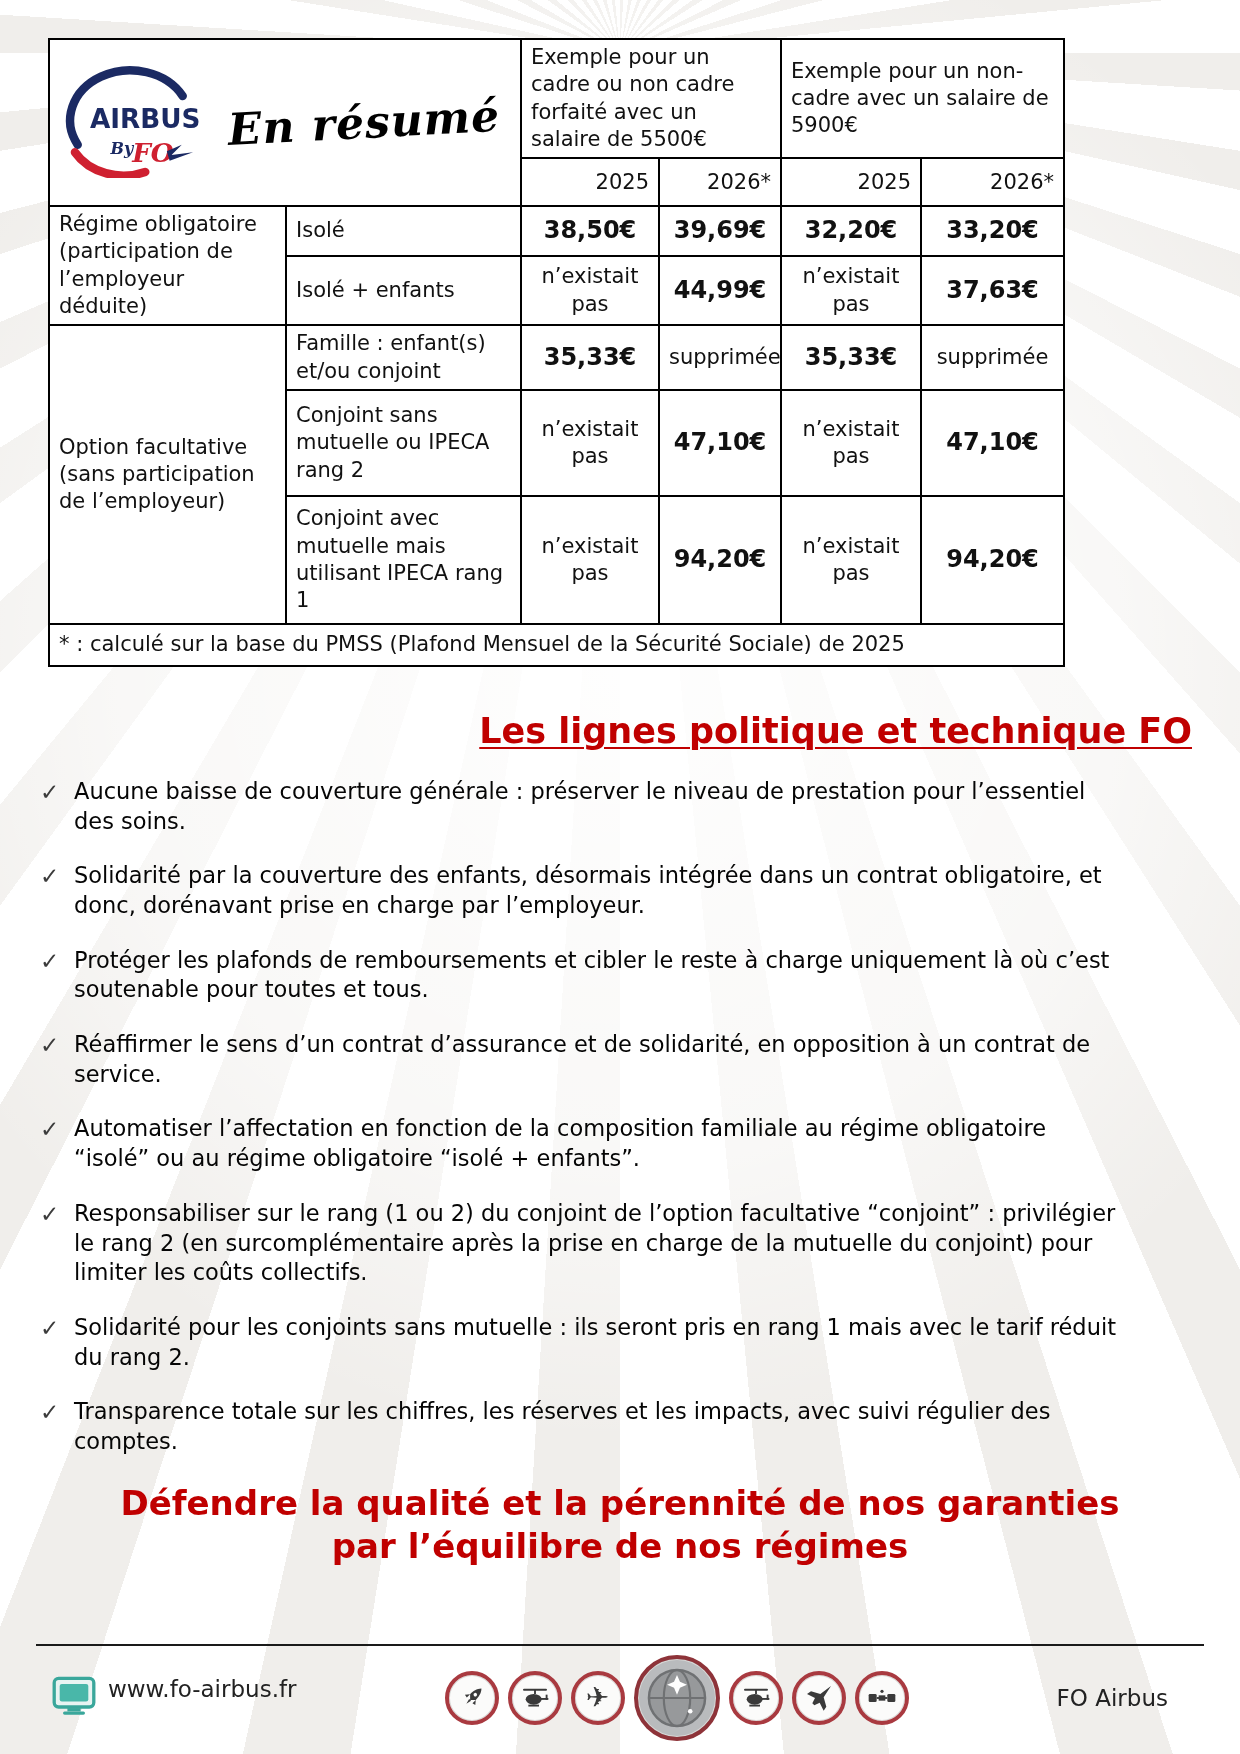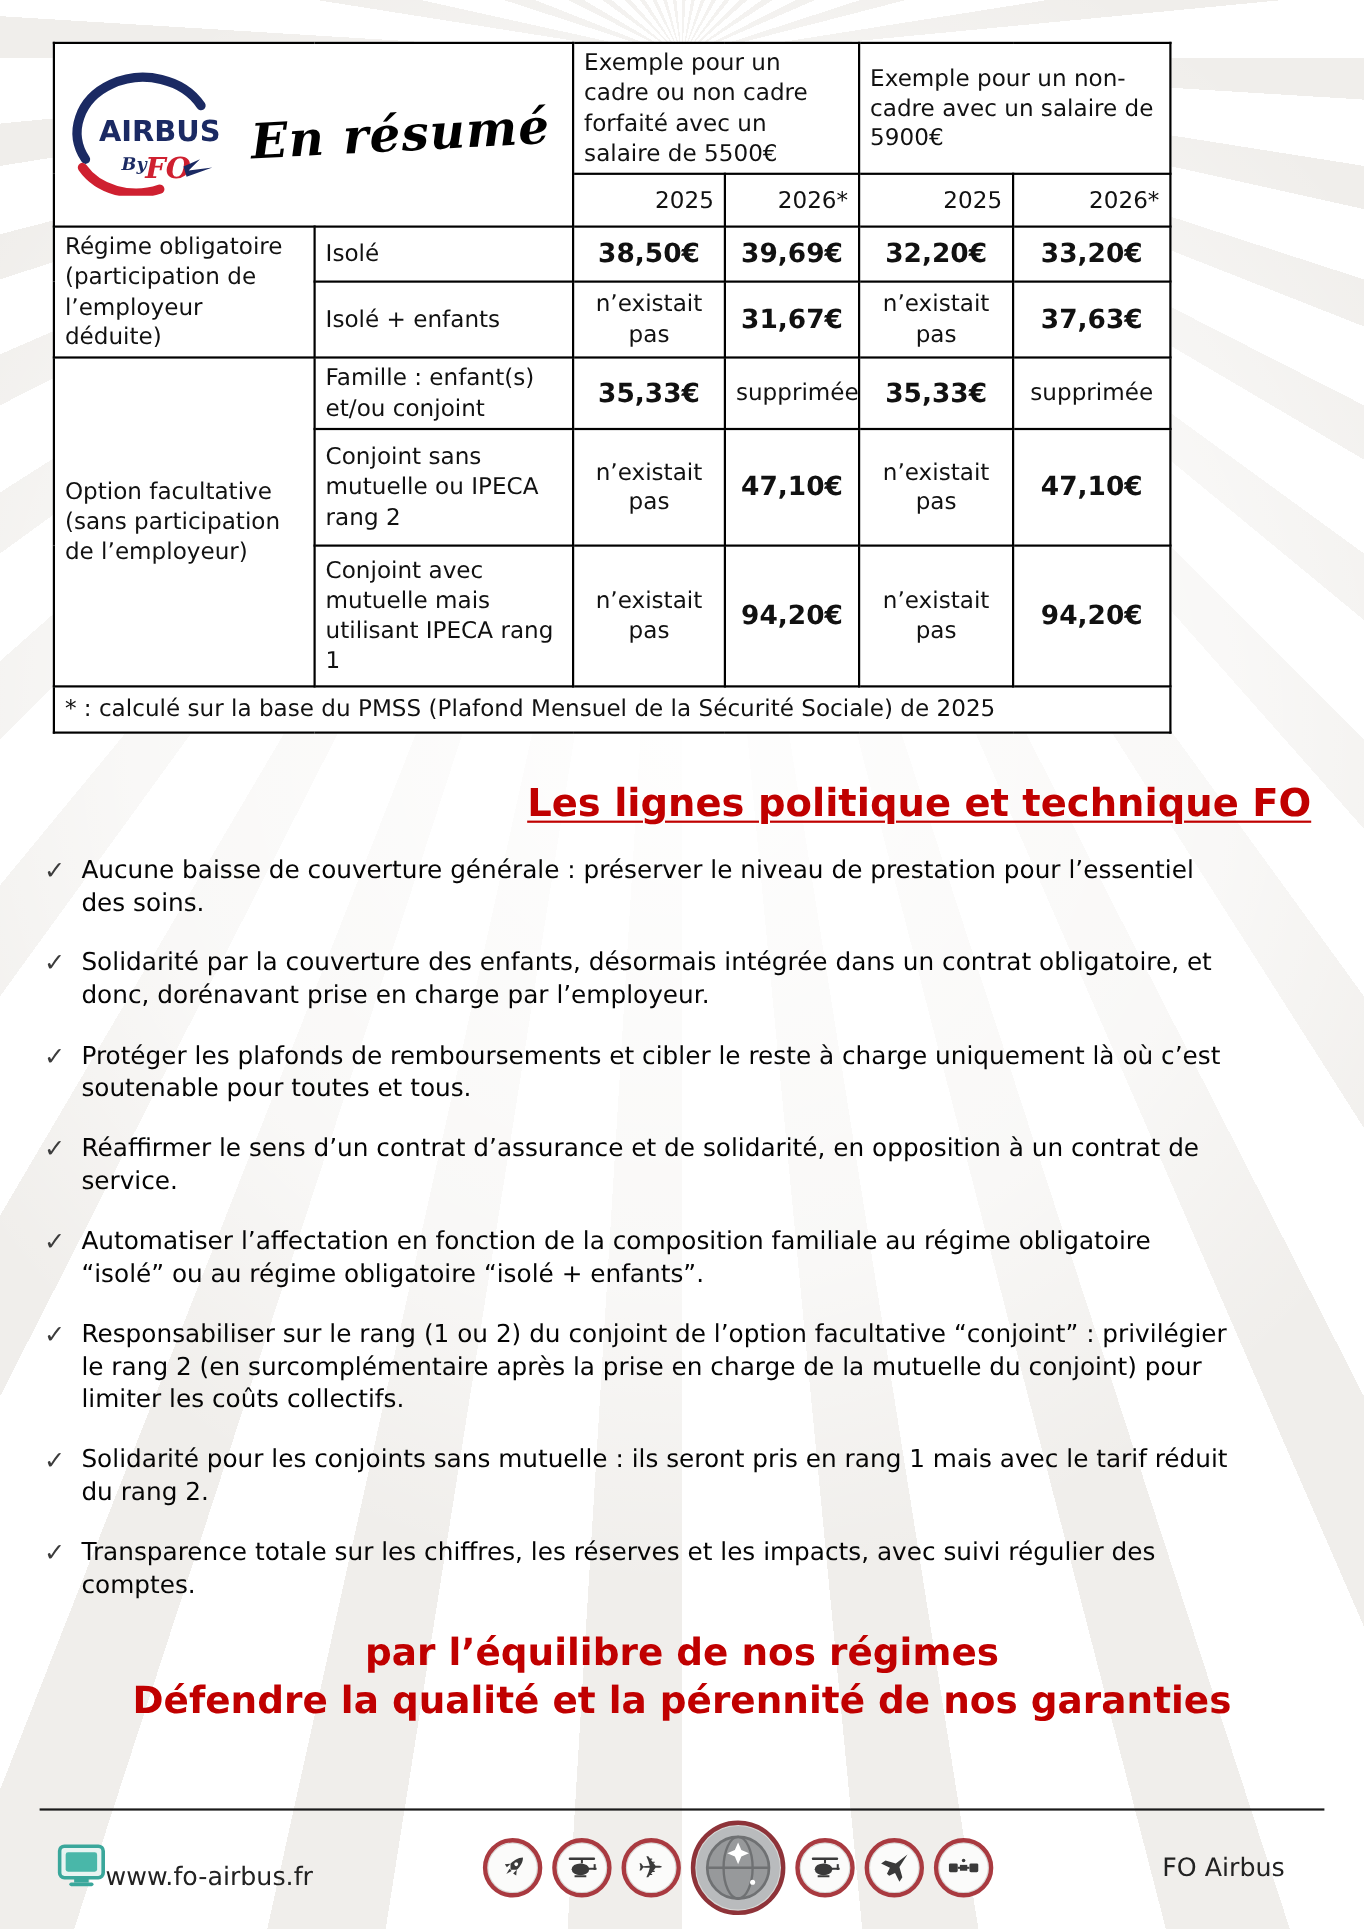--- a/index.html
+++ b/index.html
@@ -54,21 +54,21 @@
 
   .closing { margin-top:10px; text-align:center; color:#c00000; font-weight:bold; font-size:34px; line-height:1.28; width:1144px; }
 
   
   .footer {
     position:absolute; left:36px; right:36px; bottom:0; height:110px;
     border-top:2px solid #1a1a1a;
     display:flex; align-items:center; justify-content:space-between;
     padding:6px 10px 10px 16px;
   }
-  .f-left { display:flex; align-items:flex-end; }
+  .f-left { display:flex; align-items:flex-start; gap:12px; }
   .website { font-size:23px; color:#222; }
   .f-icons { display:flex; align-items:center; gap:9px; }
   .ficon {
     width:54px; height:54px; border-radius:50%;
     border:4px solid #a93a40; background:#fbfbfa;
     display:flex; align-items:center; justify-content:center;
     box-shadow:0 0 0 1px #d8d8d6 inset;
   }
   .ficon.big { width:86px; height:86px; border-color:#8e3339; background:#b9bbbd; }
   .ficon .glyph { font-size:28px; color:#3a3a3a; line-height:1; }
@@ -119,21 +119,21 @@
       <td class="glabel" rowspan="2">Régime obligatoire (participation de l’employeur déduite)</td>
       <td class="rlabel">Isolé</td>
       <td class="cell-val money">38,50€</td>
       <td class="cell-val money">39,69€</td>
       <td class="cell-val money">32,20€</td>
       <td class="cell-val money">33,20€</td>
     </tr>
     <tr class="r-isole-enf">
       <td class="rlabel">Isolé + enfants</td>
       <td class="cell-val">n’existait pas</td>
-      <td class="cell-val money">31,67€</td>
+      <td class="cell-val money">44,99€</td>
       <td class="cell-val">n’existait pas</td>
       <td class="cell-val money">37,63€</td>
     </tr>
 
     <tr class="r-famille">
       <td class="glabel" rowspan="3">Option facultative (sans participation de l’employeur)</td>
       <td class="rlabel">Famille : enfant(s) et/ou conjoint</td>
       <td class="cell-val money">35,33€</td>
       <td class="cell-val">supprimée</td>
       <td class="cell-val money">35,33€</td>
@@ -191,22 +191,22 @@
       <span class="check">✓</span>
       <span>Solidarité pour les conjoints sans mutuelle : ils seront pris en rang 1 mais avec le tarif réduit du rang 2.</span>
     </div>
     <div class="bullet">
       <span class="check">✓</span>
       <span>Transparence totale sur les chiffres, les réserves et les impacts, avec suivi régulier des comptes.</span>
     </div>
   </div>
 
   <div class="closing">
+    <div>Défendre la qualité et la pérennité de nos garanties</div>
     <div>par l’équilibre de nos régimes</div>
-    <div>Défendre la qualité et la pérennité de nos garanties</div>
   </div>
 
   <div class="footer">
     <div class="f-left">
       <span>
         <svg viewBox="0 0 40 36" width="44" height="40" aria-hidden="true">
           <rect x="2" y="2" width="36" height="26" rx="4" fill="#e8f4f2" stroke="#3aa79b" stroke-width="3"></rect>
           <rect x="7" y="7" width="26" height="16" rx="2" fill="#49b7a9"></rect>
           <rect x="14" y="29" width="12" height="3" fill="#3aa79b"></rect>
           <rect x="10" y="32" width="20" height="3" rx="1.5" fill="#3aa79b"></rect>

